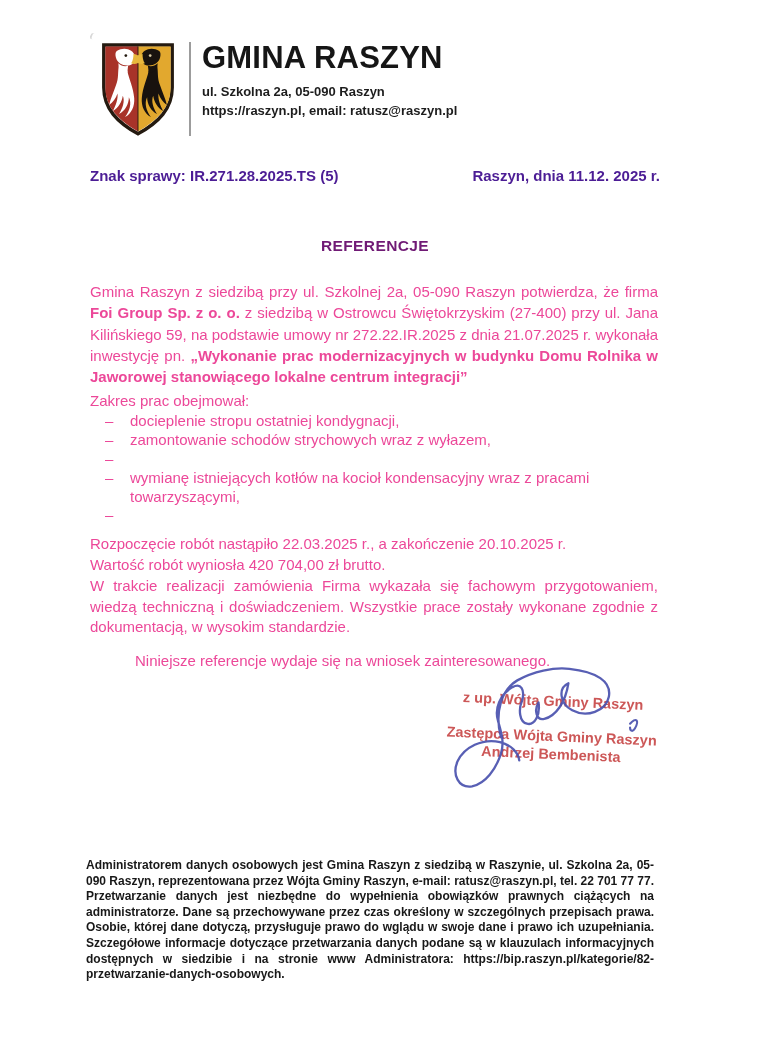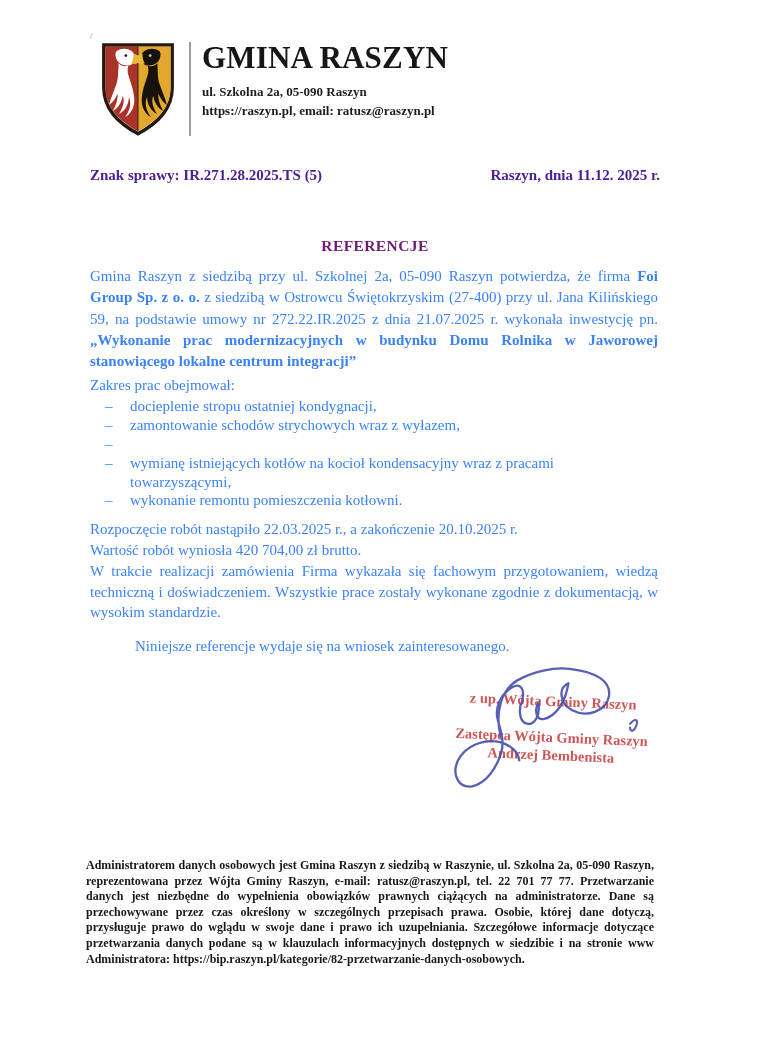--- a/index.html
+++ b/index.html
@@ -1,32 +1,32 @@
 <!DOCTYPE html>
 <html><head>
 <meta charset="utf-8">
 <style>
   html,body { margin:0; padding:0; background:#ffffff; }
   .page {
     position:relative; width:768px; height:1052px; background:#ffffff;
-    font-family:Liberation Serif, serif; color:#1e1e1e; overflow:hidden;
+    font-family:Liberation Sans, sans-serif; color:#1e1e1e; overflow:hidden;
   }
   
   .letterhead { position:absolute; left:100px; top:40px; display:flex; align-items:flex-start; }
   .crest { width:76px; height:98px; flex:none; }
   .vrule { width:2px; height:94px; background:#9c9c9c; margin:2px 11px 0 13px; flex:none; }
   .org { padding-top:2px; }
   .org-name { font-size:31px; font-weight:700; letter-spacing:.2px; line-height:1.05; color:#161616; }
   .org-lines { margin-top:7px; font-size:13px; font-weight:700; line-height:19px; color:#1d1d1d; }
   
   .meta { position:absolute; left:90px; top:167px; width:570px; display:flex; justify-content:space-between; font-size:15px; font-weight:700; color:#4c1d95; }
   
   .doc-title { position:absolute; left:90px; top:237px; width:570px; text-align:center; font-size:15.5px; font-weight:700; letter-spacing:.4px; color:#701a75; }
   
-  .content { position:absolute; left:90px; top:266px; width:568px; font-size:15px; color:#3b82f6; }
+  .content { position:absolute; left:90px; top:281px; width:568px; font-size:15px; color:#ec4899; }
   .p1 { text-align:justify; line-height:21.3px; margin:0; }
   .scope-intro { line-height:19px; margin-top:4px; }
   .scope-list { margin-top:2px; }
   .scope-item { display:flex; line-height:18.8px; }
   .scope-item .dash { flex:none; width:25px; padding-left:15px; }
   .p2 { margin-top:9px; line-height:20.8px; }
   .p2 .block { display:block; }
   .p2 .just { text-align:justify; }
   .issuance { margin-top:13px; text-indent:45px; line-height:20px; }
   
@@ -108,21 +108,20 @@
         </div>
         <div class="scope-item">
           <span class="dash">–</span>
         </div>
         <div class="scope-item">
           <span class="dash">–</span>
           <span>wymianę istniejących kotłów na kocioł kondensacyjny wraz z pracami towarzyszącymi,</span>
         </div>
         <div class="scope-item">
           <span class="dash">–</span>
-          <span>wykonanie remontu pomieszczenia kotłowni.</span>
         </div>
       </div>
     <div class="p2">
       <span class="block">Rozpoczęcie robót nastąpiło 22.03.2025 r., a zakończenie 20.10.2025 r.</span>
       <span class="block">Wartość robót wyniosła 420 704,00 zł brutto.</span>
       <span class="block just">W trakcie realizacji zamówienia Firma wykazała się fachowym przygotowaniem, wiedzą techniczną i doświadczeniem. Wszystkie prace zostały wykonane zgodnie z dokumentacją, w wysokim standardzie.</span>
     </div>
     <div class="issuance">Niniejsze referencje wydaje się na wniosek zainteresowanego.</div>
   </div>
 

